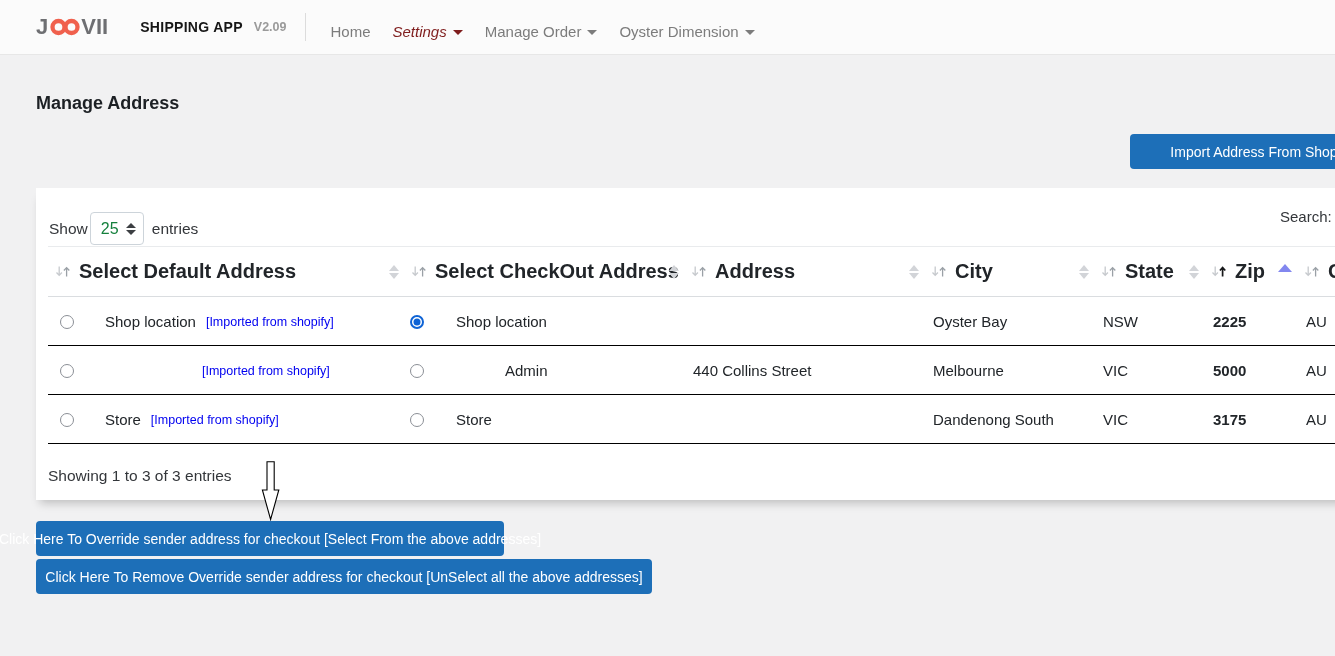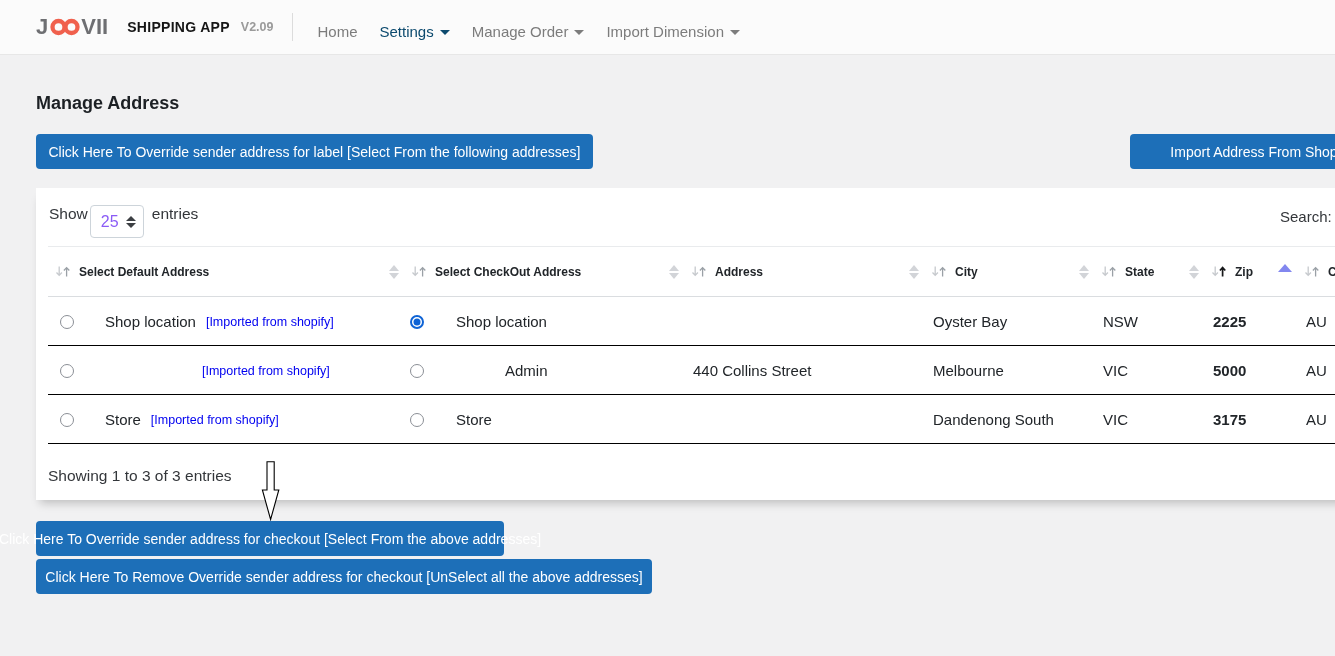--- a/index.html
+++ b/index.html
@@ -15,26 +15,26 @@
   
   .navbar {
     position:absolute; left:0; top:0; width:1335px; height:55px;
     background:#fbfbfb; border-bottom:1px solid #e7e7e7;
     display:flex; align-items:center;
   }
   .brand { display:flex; align-items:center; margin-left:36px; }
   .logo { display:flex; align-items:center; }
   .logo-letter { font-weight:700; font-size:22px; color:#6e6f72; letter-spacing:0; line-height:1; }
   .logo-inf { margin:0 1px 0 2px; display:block; }
-  .app-name { margin-left:19px; font-weight:700; font-size:14px; color:#161616; letter-spacing:0.3px; }
+  .app-name { margin-left:32px; font-weight:700; font-size:14px; color:#161616; letter-spacing:0.3px; }
   .app-version { margin-left:11px; font-weight:700; font-size:12.5px; color:#9a9a9a; }
   .nav-divider { width:1px; height:28px; background:#dcdcdc; margin-left:18px; }
   .nav-links { list-style:none; display:flex; align-items:flex-start; margin-left:14px;margin-top:8px; }
   .nav-links li { padding:0 11px; font-size:15px; color:#7c7c7c; cursor:pointer; white-space:nowrap; }
-  .nav-links li.active { color:#0c4a6e; }
+  .nav-links li.active { color:#7f1d1d;font-style:italic; }
   .caret-down {
     display:inline-block; margin-left:6px; vertical-align:2px;
     width:0; height:0; border-left:5px solid transparent; border-right:5px solid transparent;
     border-top:5px solid currentColor;
   }
 
   
   .page-title { position:absolute; left:36px; top:93px; font-size:18px; font-weight:700; color:#1c2024; }
   .btn-blue {
     background:#1d6fb8; color:#fff; border:none; border-radius:4px;
@@ -46,42 +46,42 @@
   .btn-override-checkout { position:absolute; left:36px; top:521px; width:468px; height:35px; }
   .btn-remove-override { position:absolute; left:36px; top:559px; width:616px; height:35px; }
 
   
   .card {
     position:absolute; left:36px; top:188px; width:1493px; height:312px;
     background:#ffffff;
     box-shadow:0 7px 9px -4px rgba(0,0,0,0.22);
   }
   .toolbar { position:absolute; left:12px; top:12px; width:1469px; height:33px; }
-  .show-group { position:absolute; left:1px; top:5px; display:flex; font-size:15.5px; color:#33363a; }
+  .show-group { position:absolute; left:1px; top:12px; display:flex; align-items:center; font-size:15.5px; color:#33363a; }
   .len-select {
     position:relative; margin:0 8px 0 2px; width:54px; height:33px;
     border:1px solid #cdd4da; border-radius:4px; background:#fff;
-    font-size:16px; color:#8b5cf6; cursor:pointer;
+    font-size:16px; color:#15803d; cursor:pointer;
     display:flex; align-items:center; padding-left:10px;
   }
   .spinner { position:absolute; right:7px; top:50%; transform:translateY(-50%); display:flex; flex-direction:column; align-items:center; }
   .spinner .up { width:0; height:0; border-left:5px solid transparent; border-right:5px solid transparent; border-bottom:5px solid #3c3f43; margin-bottom:2px; }
   .spinner .down { width:0; height:0; border-left:5px solid transparent; border-right:5px solid transparent; border-top:5px solid #3c3f43; }
   .search-group { position:absolute; left:1232px; top:0; display:flex; align-items:center; font-size:15px; color:#33363a; height:33px; }
 
   
   table.addr { position:absolute; left:12px; top:58px; border-collapse:collapse; table-layout:fixed; width:1469px; }
   table.addr col.c1 { width:356px; } table.addr col.c2 { width:280px; }
   table.addr col.c3 { width:240px; } table.addr col.c4 { width:170px; }
   table.addr col.c5 { width:110px; } table.addr col.c6 { width:93px; }
   table.addr col.c7 { width:220px; }
   table.addr thead th {
     height:50px; border-top:1px solid #e9ebed; border-bottom:1px solid #dadde0;
     text-align:left; vertical-align:middle; position:relative;
-    font-size:12px; font-weight:700; color:#212529; padding-left:7px;
+    font-size:20px; font-weight:700; color:#212529; padding-left:7px;
   }
   .th-inner { display:flex; align-items:center; }
   .presort { margin-right:8px; display:inline-flex; align-items:center; }
   .presort path { stroke-width:1.3; fill:none; }
   .presort .pd { stroke:#c6c9cd; } .presort .pu { stroke:#9aa0a6; }
   th.sorted .presort .pu { stroke:#17181a; stroke-width:1.7; }
   .sort-carets { position:absolute; right:5px; top:50%; transform:translateY(-50%); display:flex; flex-direction:column; align-items:center; }
   .sort-carets .sc-up { width:0; height:0; border-left:5.5px solid transparent; border-right:5.5px solid transparent; border-bottom:6.5px solid #d2d4d8; margin-bottom:2px; }
   .sort-carets .sc-down { width:0; height:0; border-left:5.5px solid transparent; border-right:5.5px solid transparent; border-top:6.5px solid #d2d4d8; }
   th.sorted .sort-carets .sc-up { border-bottom-color:#8287ef; border-left-width:7px; border-right-width:7px; border-bottom-width:8px; }
@@ -125,27 +125,26 @@
         <span class="logo-letter">VII</span>
       </span>
       <span class="app-name">SHIPPING APP</span>
       <span class="app-version">V2.09</span>
     </div>
     <span class="nav-divider"></span>
     <ul class="nav-links">
       <li><span>Home</span></li>
       <li class="active"><span>Settings</span><span class="caret-down"></span></li>
       <li><span>Manage Order</span><span class="caret-down"></span></li>
-      <li><span>Import Dimension</span><span class="caret-down"></span></li>
+      <li><span>Oyster Dimension</span><span class="caret-down"></span></li>
     </ul>
   </nav>
 
   <h2 class="page-title">Manage Address</h2>
 
-  <button class="btn-blue btn-override-label">Click Here To Override sender address for label [Select From the following addresses]</button>
   <button class="btn-blue btn-import">Import Address From Shopify</button>
 
   <div class="card">
     <div class="toolbar">
       <div class="show-group">
         <span>Show</span>
         <span class="len-select">
           <span>25</span>
           <span class="spinner">
               <span class="up"></span>

